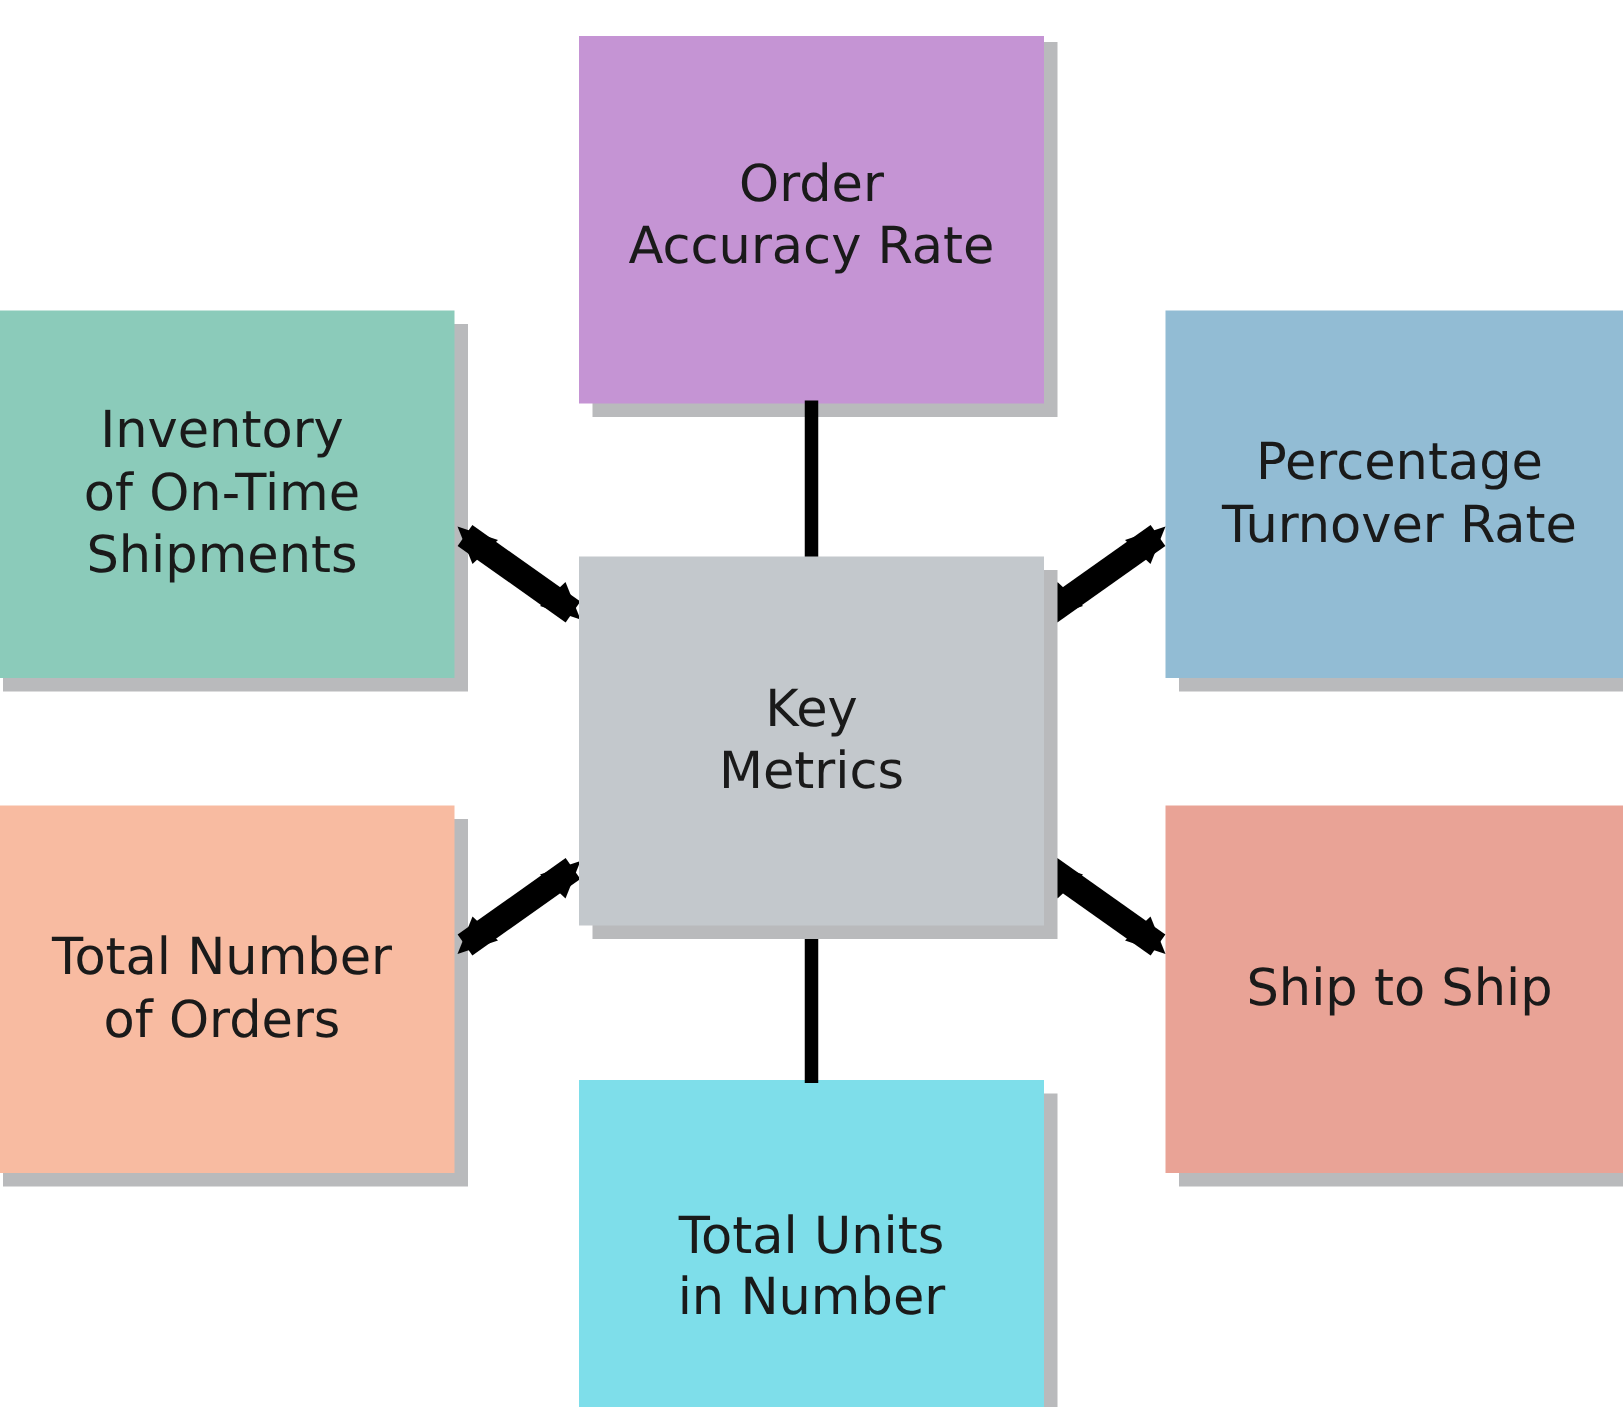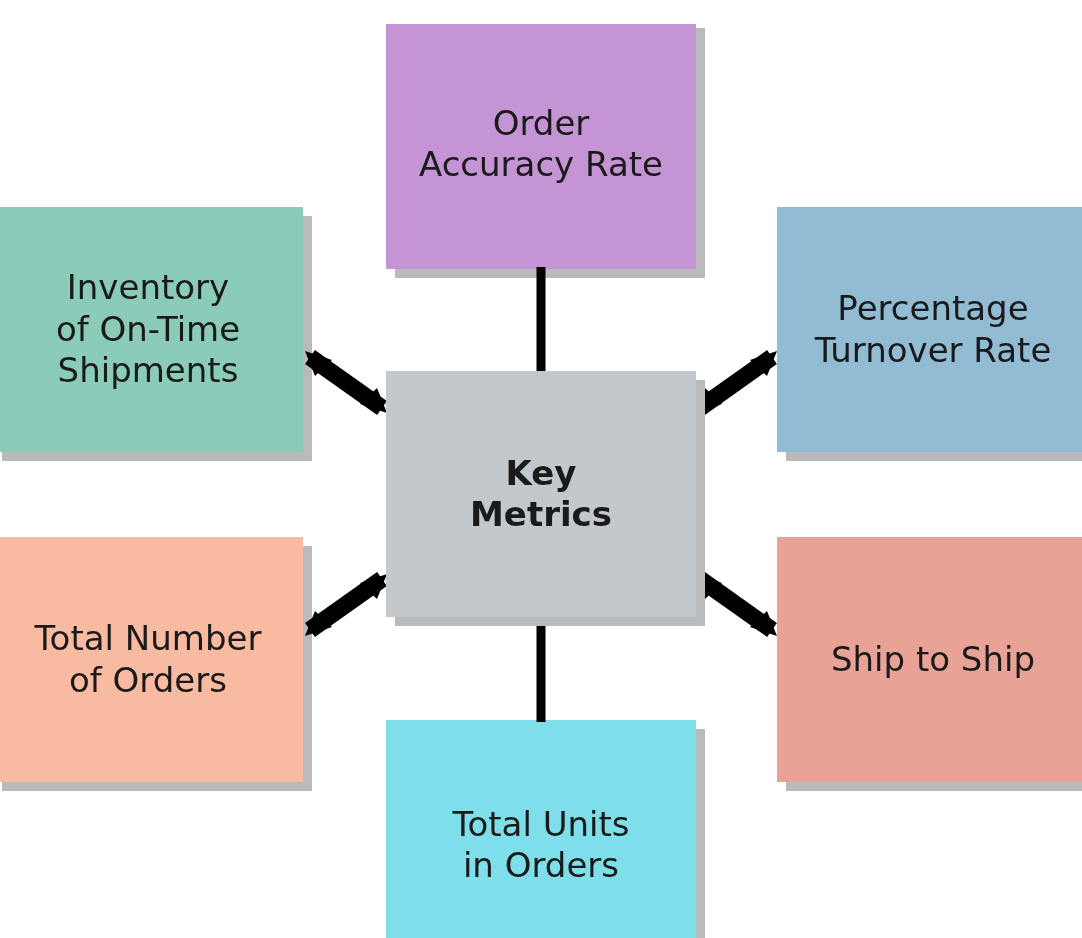--- a/index.html
+++ b/index.html
@@ -66,21 +66,21 @@
     left: 777px; top: 183px; width: 312px; height: 245px;
     font-size: 34px;
   }
   #shadow-inventory {
     left: 786px; top: 192px; width: 312px; height: 245px;
   }
 
   #node-key-metrics {
     left: 386px; top: 347px; width: 310px; height: 246px;
     font-size: 34px;
-    font-weight: bold;
+    font-weight: normal;
     z-index: 6;
   }
   #shadow-key-metrics {
     left: 395px; top: 356px; width: 310px; height: 246px;
     z-index: 5;
   }
 
   #node-total-orders {
     left: -7px; top: 513px; width: 310px; height: 245px;
     font-size: 34px;
@@ -182,21 +182,21 @@
     <span class="label">Total Number
 of Orders</span>
   </div>
 
   <div class="node" id="node-time-to-ship" style="background:#e9a396">
     <span class="label">Ship to Ship</span>
   </div>
 
   <div class="node" id="node-units-storage" style="background:#7edeea">
     <span class="label">Total Units
-in Orders</span>
+in Number</span>
   </div>
 
   <div class="node" id="node-key-metrics" style="background:#c3c8cc">
     <span class="label">Key
 Metrics</span>
   </div>
 
 </div>
 
 </body></html>

